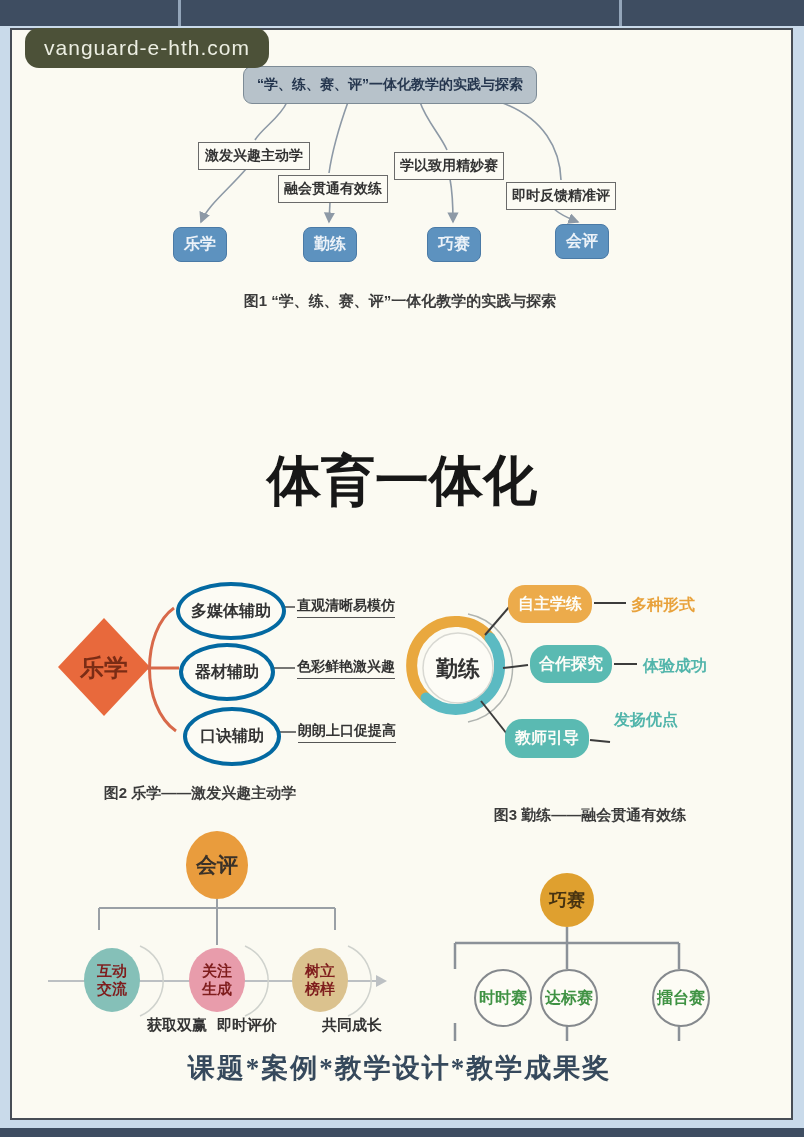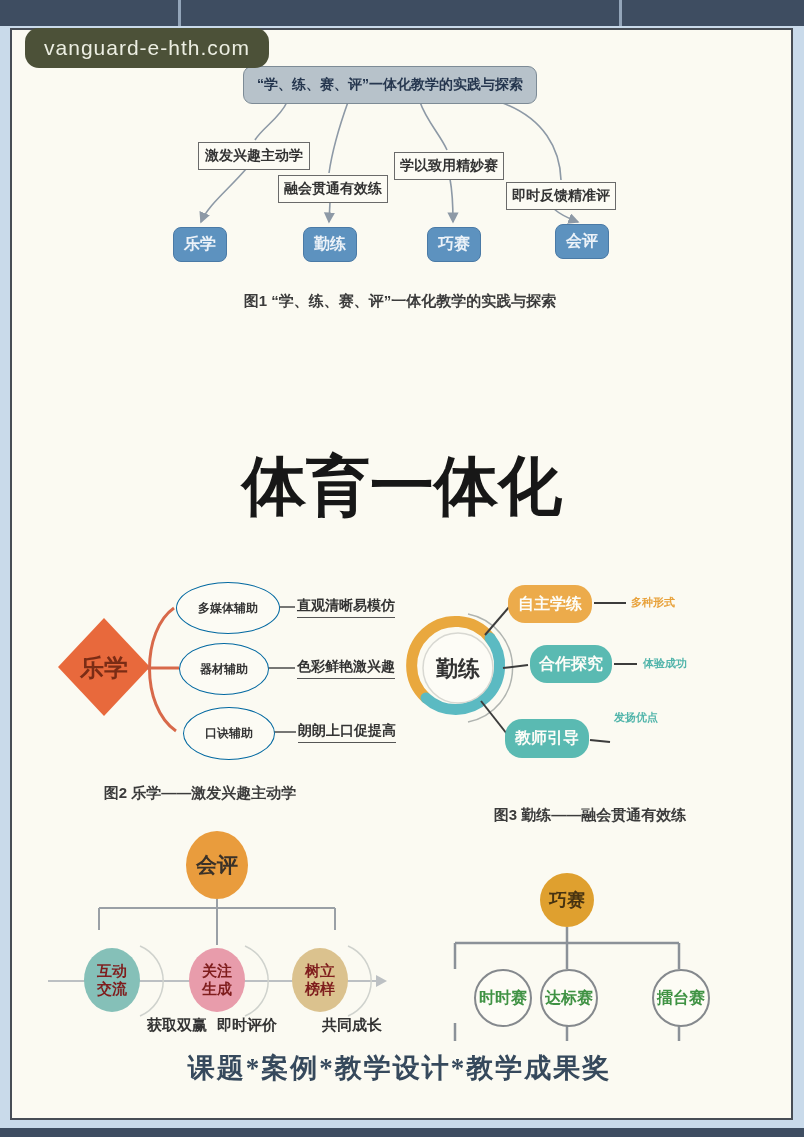--- a/index.html
+++ b/index.html
@@ -13,31 +13,31 @@
   .badge{position:absolute;left:25px;top:28px;width:244px;height:40px;background:#4c5138;border-radius:14px;color:#eceee2;font-size:21px;display:flex;align-items:center;justify-content:center;z-index:5;letter-spacing:1px;}
   svg.lines{position:absolute;left:0;top:0;z-index:1;pointer-events:none;}
   .txt{position:absolute;z-index:2;}
   
   .f1-title{left:243px;top:66px;width:292px;height:36px;background:#b7c2ca;border:1.5px solid #7d8b96;border-radius:9px;color:#26374f;font-size:14px;font-weight:bold;display:flex;align-items:center;justify-content:center;white-space:nowrap;}
   .wbox{background:#fcfbf4;border:1.5px solid #6a6a6a;color:#333;font-size:14px;font-weight:bold;display:flex;align-items:center;justify-content:center;white-space:nowrap;}
   .bluebox{width:52px;height:33px;background:#5d92bf;border:1px solid #4a7aa6;border-radius:8px;color:#ecf2f8;font-size:16px;font-weight:bold;display:flex;align-items:center;justify-content:center;}
   .caption{font-size:15px;font-weight:bold;color:#3c3c3c;text-align:center;white-space:nowrap;}
   
   .headline1{left:0;top:333px;width:804px;text-align:center;font-family:"Liberation Serif",serif;font-weight:bold;font-size:88px;color:#171717;line-height:1.1;}
-  .headline2{left:0;top:452px;width:804px;text-align:center;font-family:"Liberation Serif",serif;font-weight:bold;font-size:64px;color:#171717;line-height:1.1;}
+  .headline2{left:0;top:452px;width:804px;text-align:center;font-family:"Liberation Serif",serif;font-weight:bold;font-size:54px;color:#171717;line-height:1.1;}
   
   .diamond-label{left:66px;top:652px;width:76px;text-align:center;font-size:24px;font-weight:bold;color:#7a2c15;}
-  .ellipse{background:#fcfbf4;border:1px solid #0369a1;border-radius:50%;color:#333;font-size:12px;font-weight:bold;display:flex;align-items:center;justify-content:center;white-space:nowrap;}
+  .ellipse{background:#fcfbf4;border:4px solid #0369a1;border-radius:50%;color:#333;font-size:16px;font-weight:bold;display:flex;align-items:center;justify-content:center;white-space:nowrap;}
   .note2{font-size:14px;font-weight:bold;color:#333;border-bottom:1.5px solid #555;padding-bottom:2px;white-space:nowrap;}
   
   .f3-center{left:423px;top:654px;width:70px;text-align:center;font-size:22px;font-weight:bold;color:#333;}
   .pill{border-radius:17px;color:#fdfdf8;font-size:16px;font-weight:bold;display:flex;align-items:center;justify-content:center;white-space:nowrap;}
   .pill.orange{background:#ecab4b;}
   .pill.teal{background:#5abab2;}
-  .note3{font-size:11px;font-weight:bold;white-space:nowrap;}
+  .note3{font-size:16px;font-weight:bold;white-space:nowrap;}
   .note3.orange{color:#e8a23c;}
   .note3.teal{color:#52b5ab;}
   
   .circle{border-radius:50%;display:flex;align-items:center;justify-content:center;text-align:center;font-weight:bold;}
   .f4-center{left:186px;top:831px;width:62px;height:68px;background:#e99c3d;color:#3a3128;font-size:21px;}
   .f4-item{width:56px;height:64px;font-size:15px;line-height:1.2;color:#7f1d1d;}
   .f4-item .wrap{width:34px;word-break:break-all;}
   .note4{font-size:15px;font-weight:bold;color:#333;white-space:nowrap;}
   
   .f5-center{left:540px;top:873px;width:54px;height:54px;background:#dfa02f;color:#473311;font-size:18px;}

